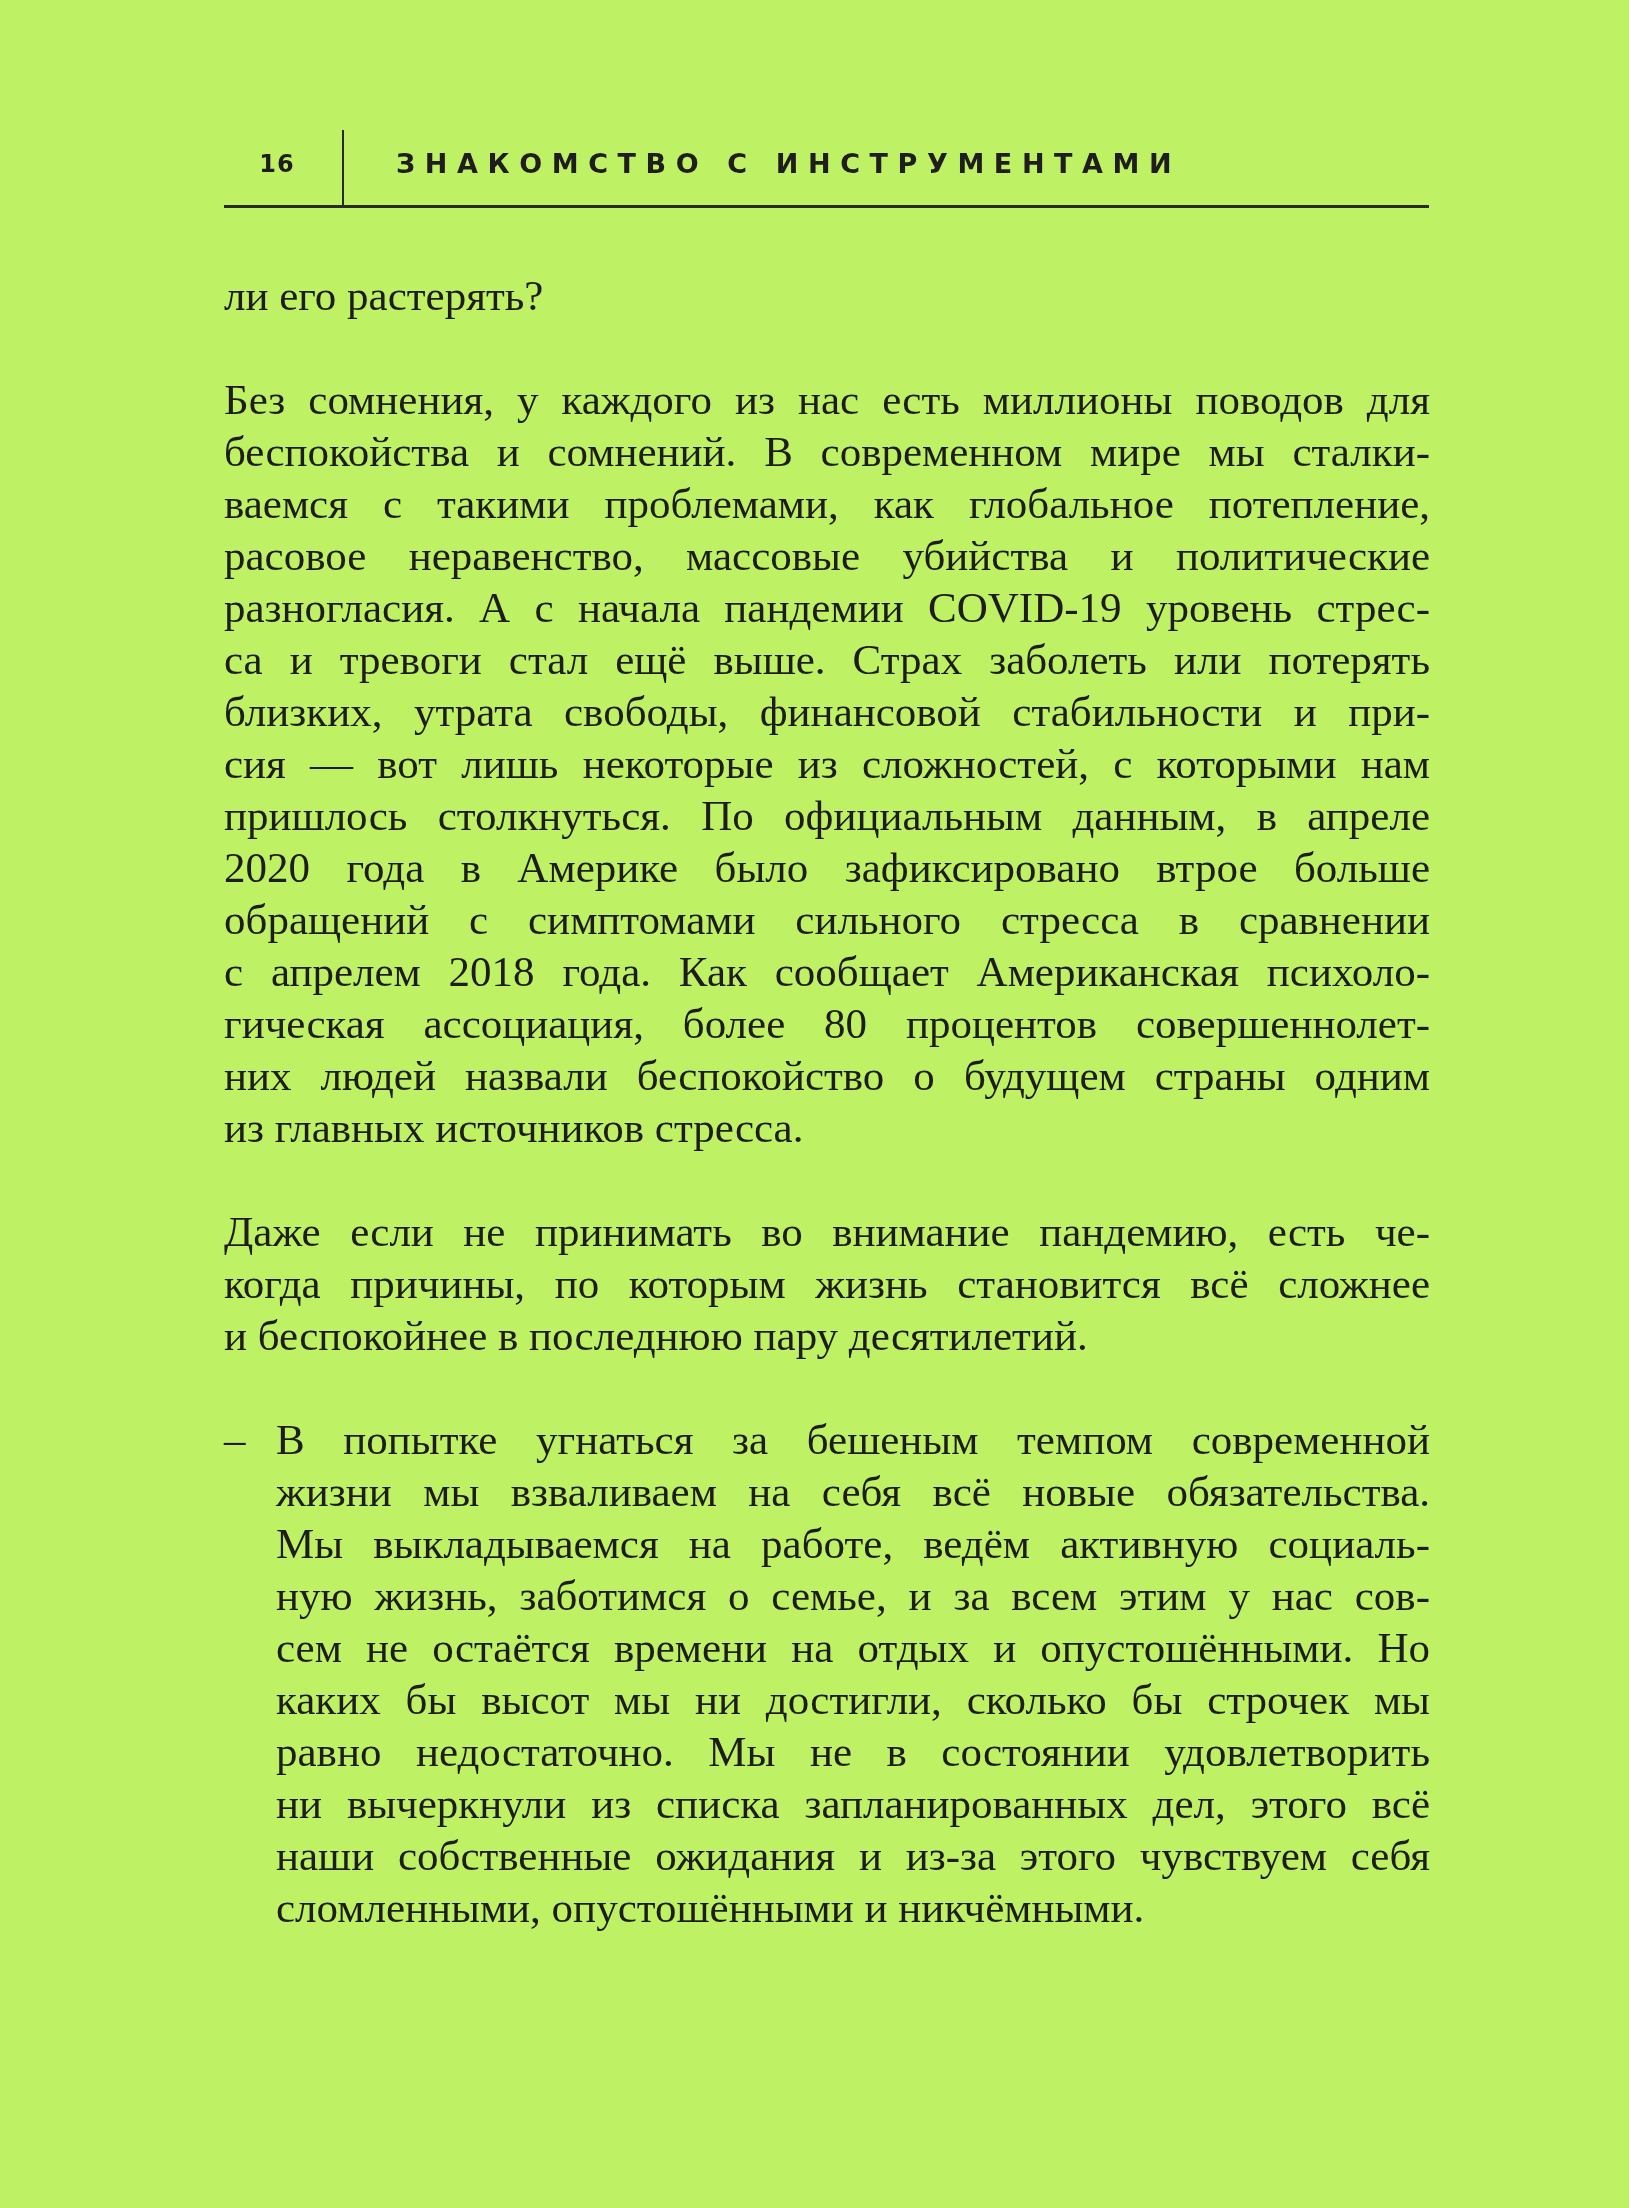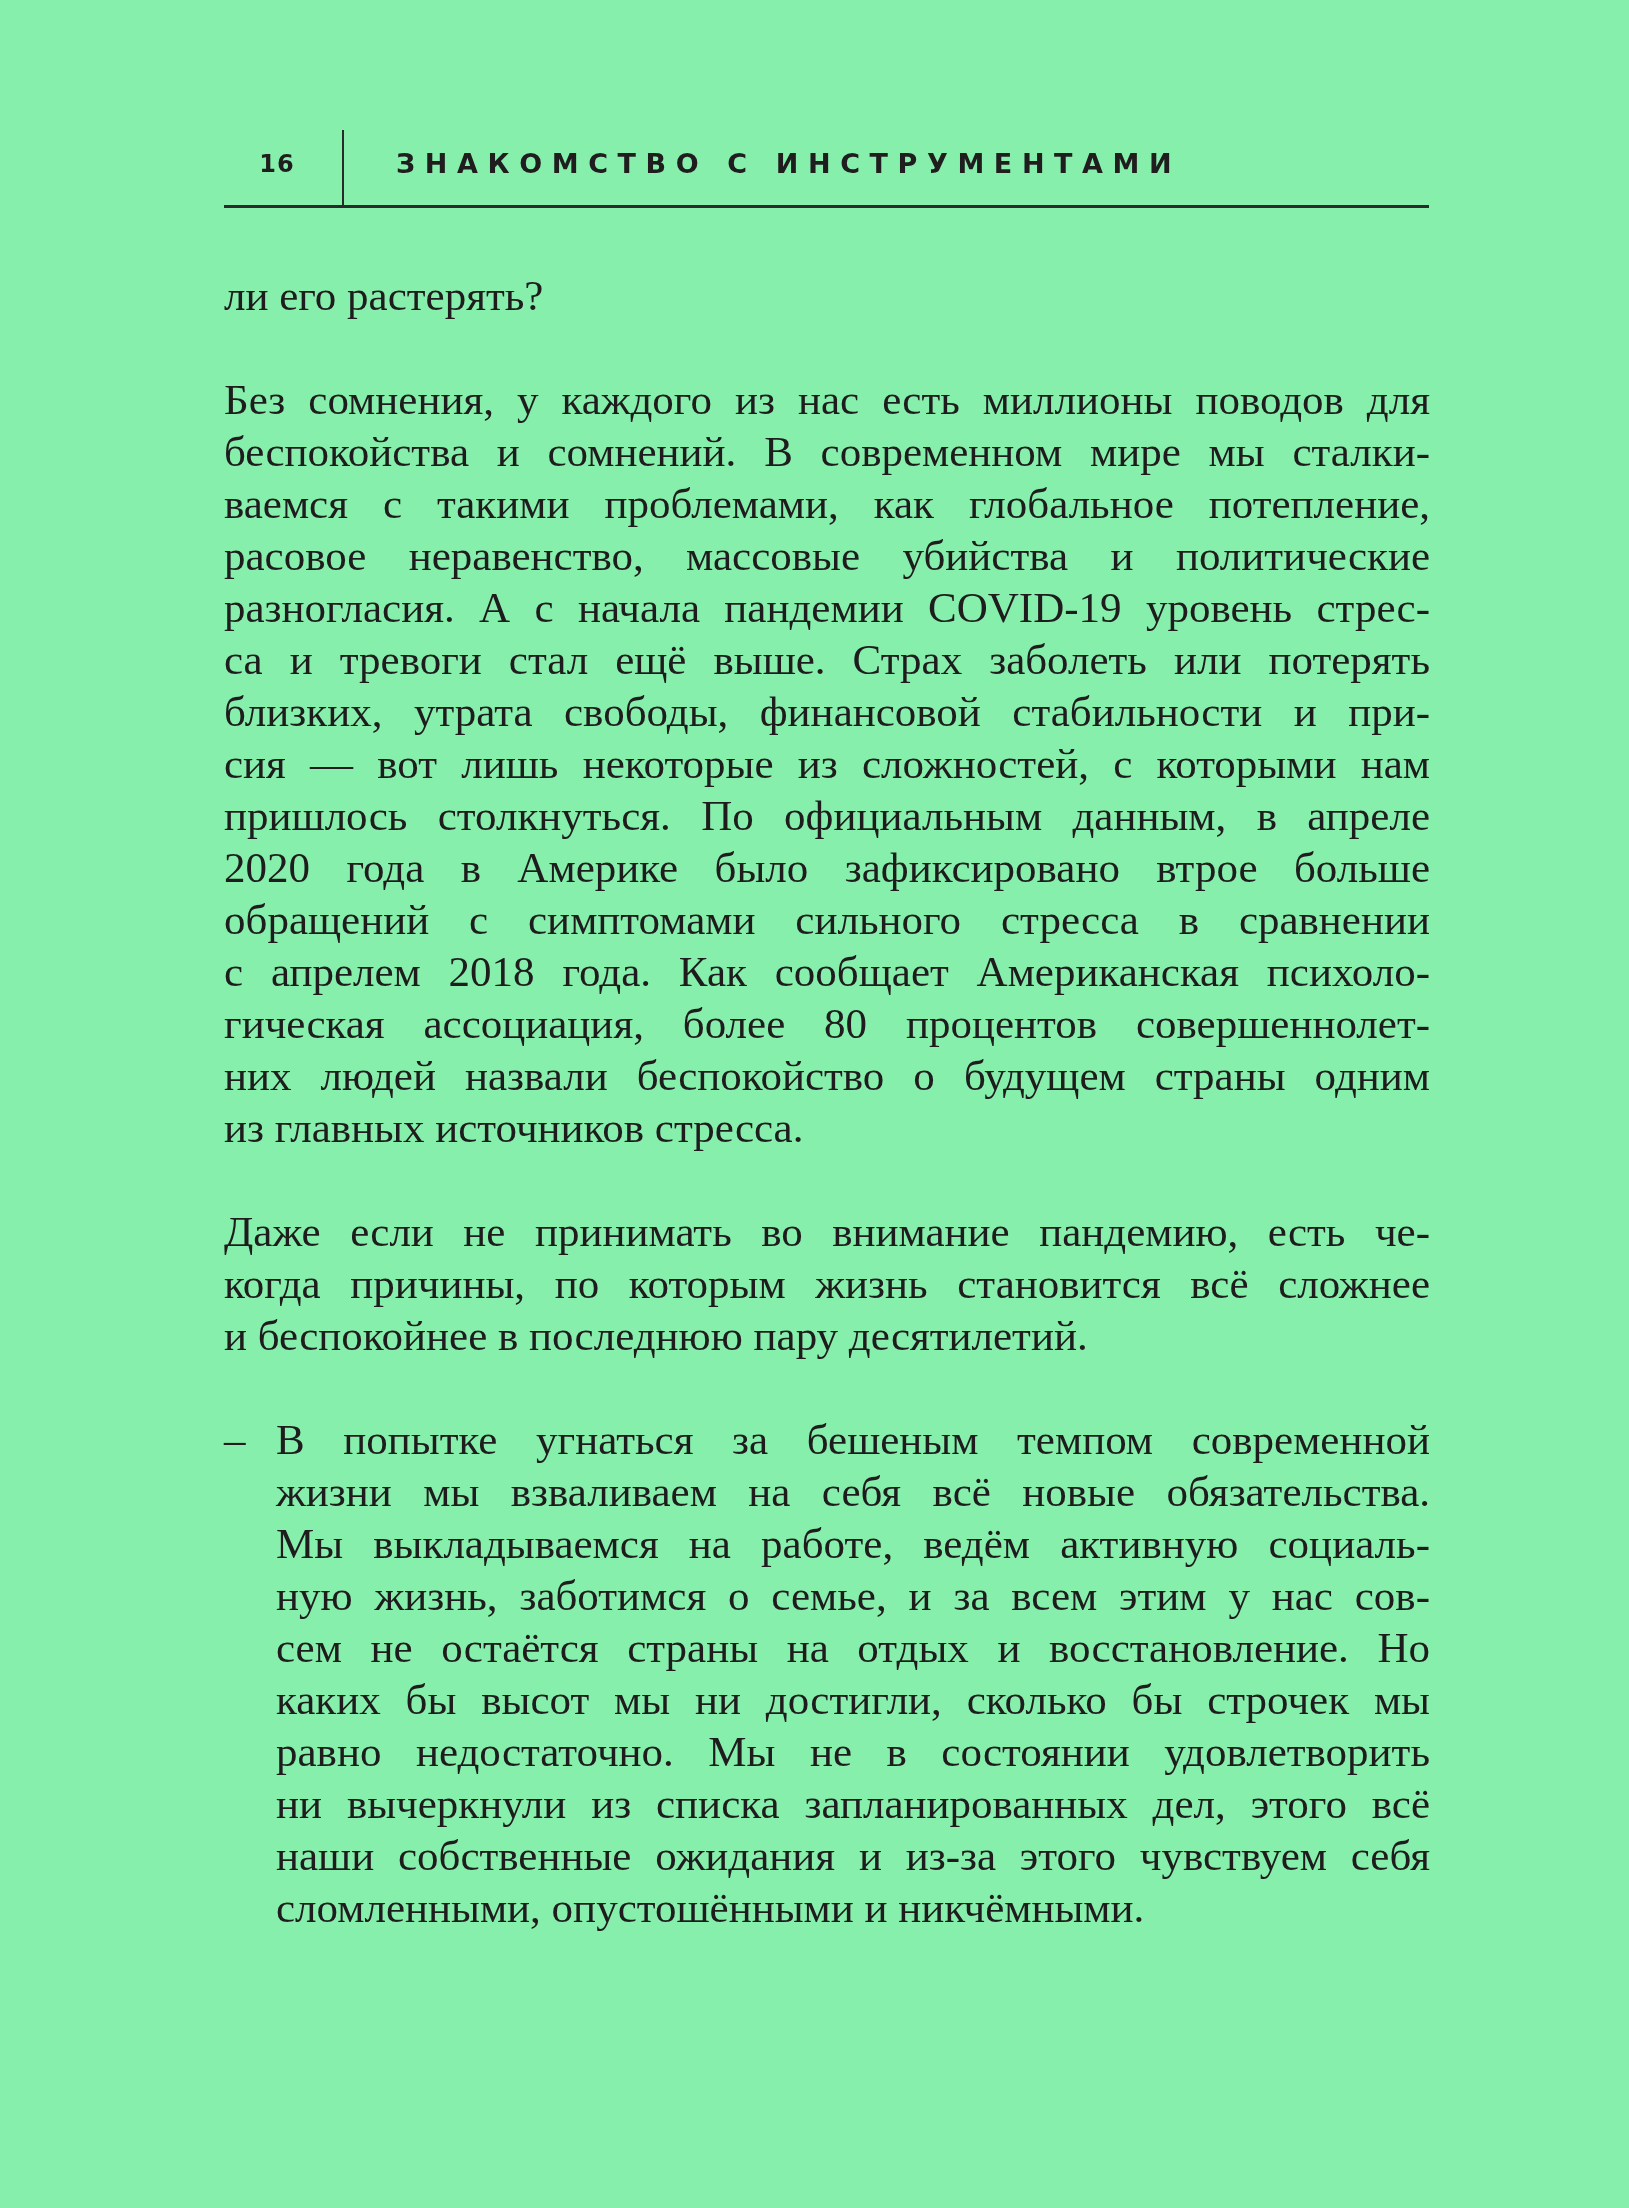--- a/index.html
+++ b/index.html
@@ -1,17 +1,17 @@
 <!DOCTYPE html>
 <html><head>
 <meta charset="utf-8">
 <style>
   html, body { margin: 0; padding: 0; background: #ffffff; }
   body { width: 1629px; height: 2208px; position: relative; overflow: hidden; }
-  .page { position: absolute; left: 0; top: 0; width: 1629px; height: 2208px; background: #86efac; }
+  .page { position: absolute; left: 0; top: 0; width: 1629px; height: 2208px; background: #bef264; }
 
   .running-head { position: absolute; left: 224px; top: 128px; width: 1205px; height: 80px; }
   .rh-rule { position: absolute; left: 0; top: 77px; width: 1205px; height: 0; border-top: 3px solid #2a2a2a; }
   .rh-divider { position: absolute; left: 118px; top: 2px; width: 0; height: 77px; border-left: 2px solid #2a2a2a; }
   .rh-folio { position: absolute; left: 30px; top: 22px; width: 46px; text-align: center;
     font-family: "DejaVu Sans", sans-serif; font-size: 24px; font-weight: bold; color: #1f1d1e; letter-spacing: 1px; }
   .rh-title { position: absolute; left: 172px; top: 20px; white-space: nowrap;
     font-family: "DejaVu Sans", sans-serif; font-size: 27px; font-weight: bold; color: #1f1d1e; letter-spacing: 9.6px; }
 
   .body-text { position: absolute; left: 224px; top: 270px; width: 1206px;
@@ -64,21 +64,21 @@
       <span class="line">когда причины, по которым жизнь становится всё сложнее</span>
       <span class="line last">и беспокойнее в последнюю пару десятилетий.</span>
     </div>
 
     <div class="para list-item">
       <span class="dash">–</span>
       <span class="line">В попытке угнаться за бешеным темпом современной</span>
       <span class="line">жизни мы взваливаем на себя всё новые обязательства.</span>
       <span class="line">Мы выкладываемся на работе, ведём активную социаль-</span>
       <span class="line">ную жизнь, заботимся о семье, и за всем этим у нас сов-</span>
-      <span class="line">сем не остаётся страны на отдых и восстановление. Но</span>
+      <span class="line">сем не остаётся времени на отдых и опустошёнными. Но</span>
       <span class="line">каких бы высот мы ни достигли, сколько бы строчек мы</span>
       <span class="line">равно недостаточно. Мы не в состоянии удовлетворить</span>
       <span class="line">ни вычеркнули из списка запланированных дел, этого всё</span>
       <span class="line">наши собственные ожидания и из-за этого чувствуем себя</span>
       <span class="line last">сломленными, опустошёнными и никчёмными.</span>
     </div>
 
   </div>
 </div>
 

